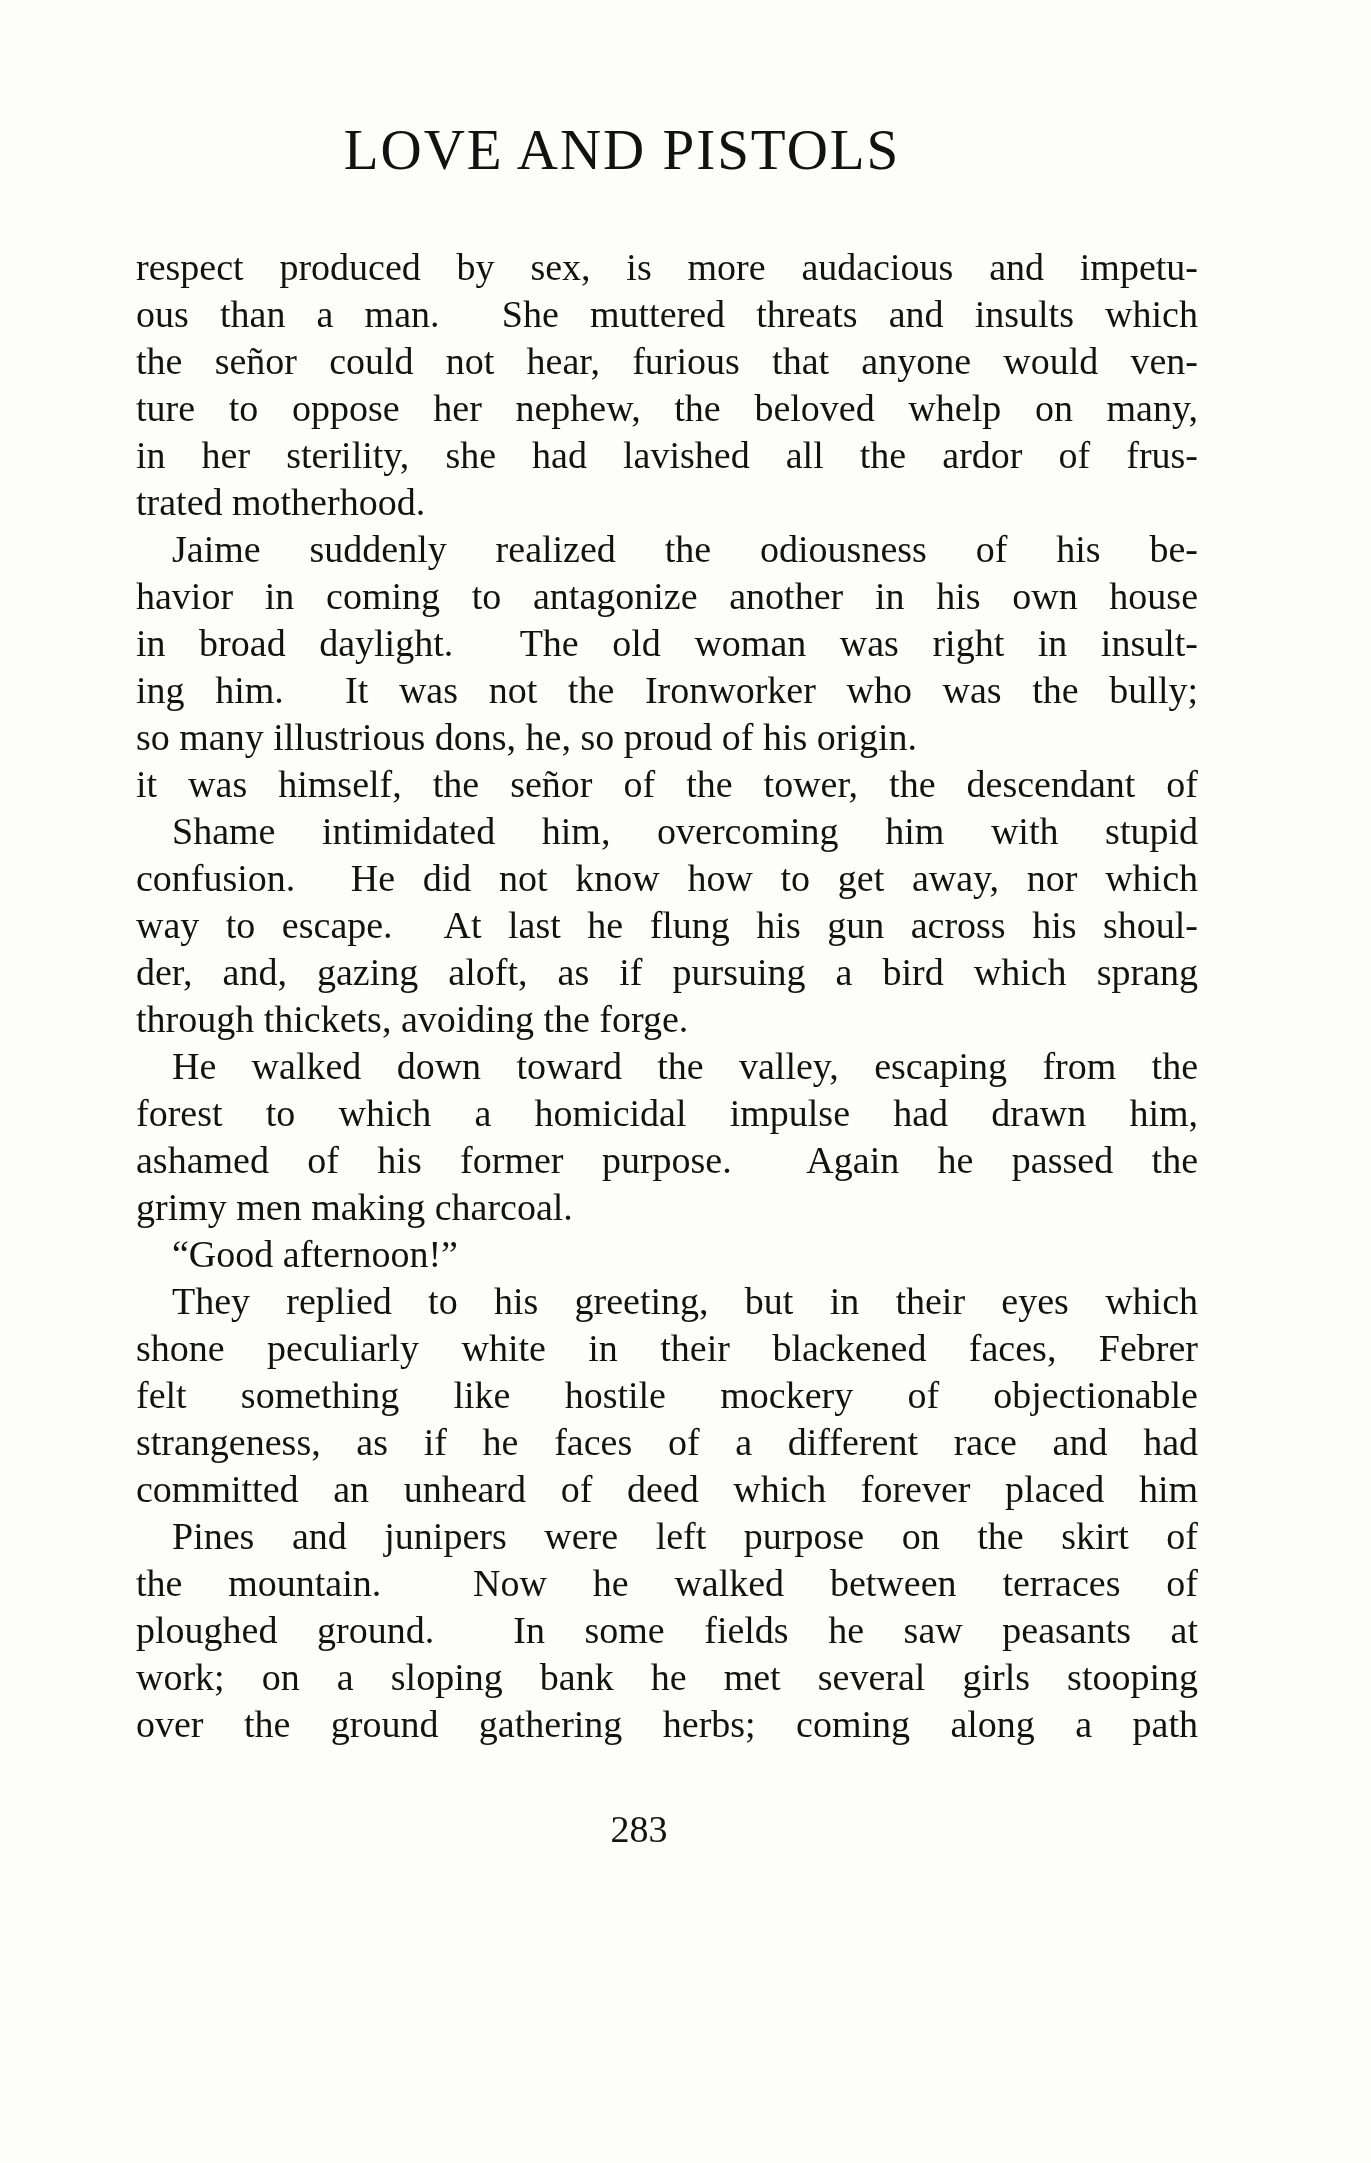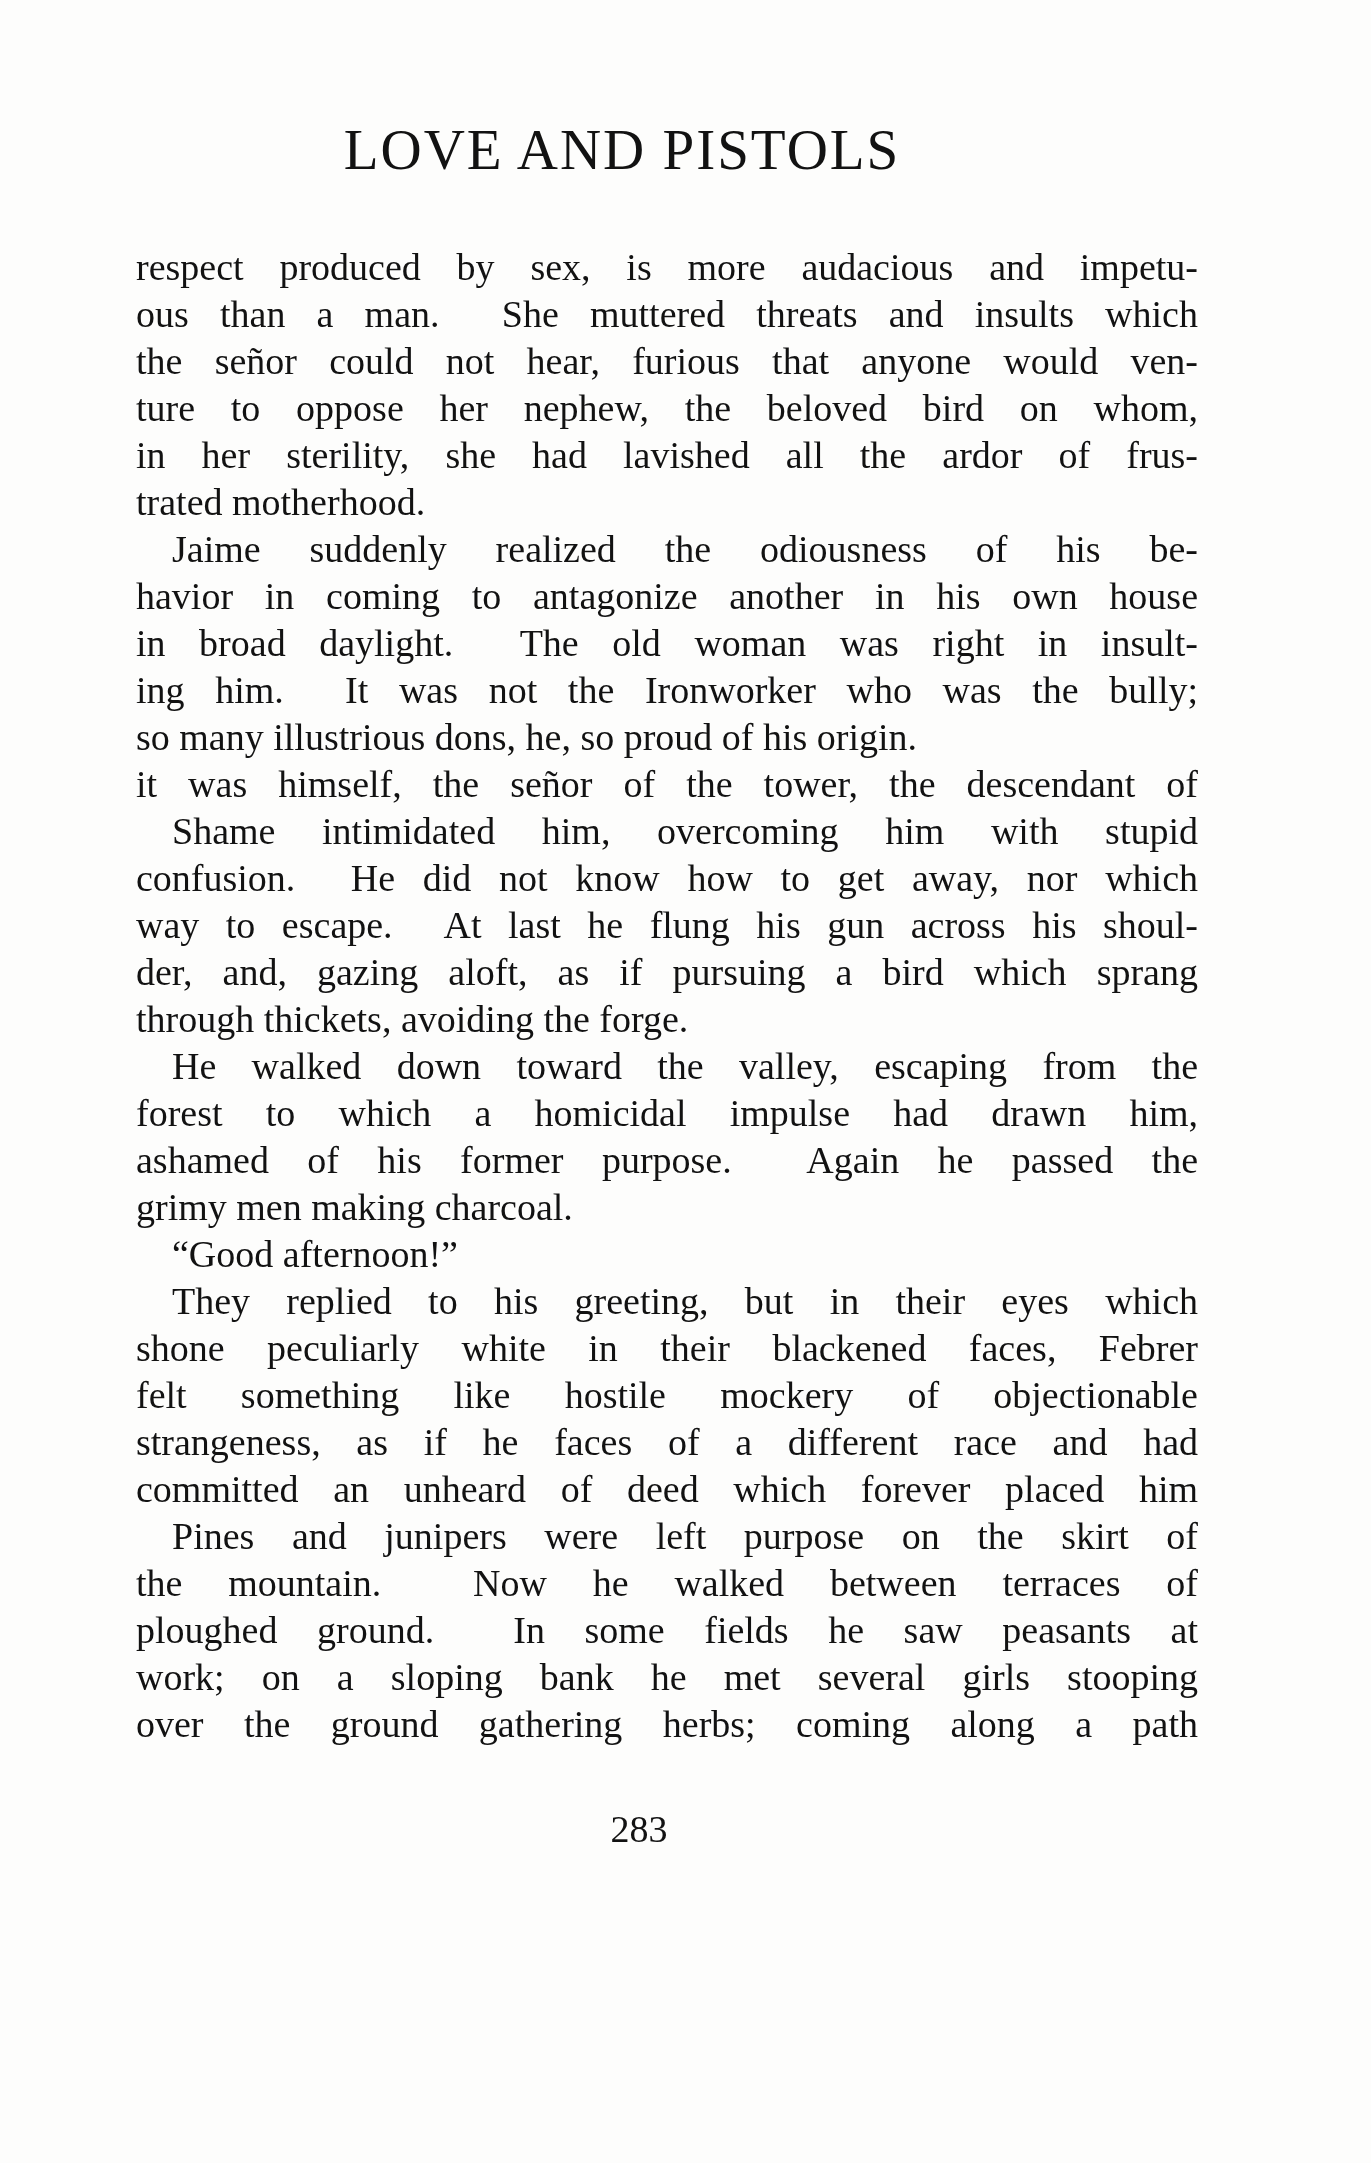--- a/index.html
+++ b/index.html
@@ -53,21 +53,21 @@
 <div class="page">
 
   <div class="title">LOVE AND PISTOLS</div>
 
   <div class="textblock">
 
     <div class="para">
       <div class="line">respect produced by sex, is more audacious and impetu-</div>
       <div class="line">ous than a man.&nbsp; She muttered threats and insults which</div>
       <div class="line">the señor could not hear, furious that anyone would ven-</div>
-      <div class="line">ture to oppose her nephew, the beloved bird on whom,</div>
+      <div class="line">ture to oppose her nephew, the beloved whelp on many,</div>
       <div class="line">in her sterility, she had lavished all the ardor of frus-</div>
       <div class="line endline">trated motherhood.</div>
     </div>
 
     <div class="para">
       <div class="line indent">Jaime suddenly realized the odiousness of his be-</div>
       <div class="line">havior in coming to antagonize another in his own house</div>
       <div class="line">in broad daylight.&nbsp; The old woman was right in insult-</div>
       <div class="line">ing him.&nbsp; It was not the Ironworker who was the bully;</div>
       <div class="line endline">so many illustrious dons, he, so proud of his origin.</div>

